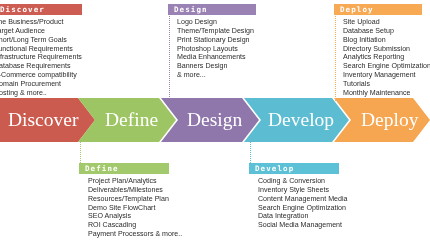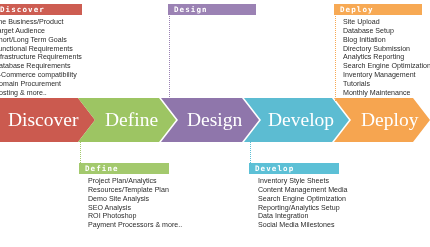--- a/index.html
+++ b/index.html
@@ -102,20 +102,29 @@
       <li>Infrastructure Requirements</li>
       <li>Database Requirements</li>
       <li>E-Commerce compatibility</li>
       <li>Domain Procurement</li>
       <li>Hosting &amp; more..</li>
     </ul>
   </div>
 
   <div class="col col-indent" style="left:168px; top:4px; width:100px;">
     <div class="col-head" style="width:88px; background:#9b82b4;">Design</div>
+    <ul class="col-list">
+      <li>Logo Design</li>
+      <li>Theme/Template Design</li>
+      <li>Print Stationary Design</li>
+      <li>Photoshop Layouts</li>
+      <li>Media Enhancements</li>
+      <li>Banners Design</li>
+      <li>&amp; more...</li>
+    </ul>
   </div>
   <div class="dotline" style="left:169px; top:16px; height:85px; border-color:#9b82b4;"></div>
 
   <div class="col col-indent" style="left:334px; top:4px; width:102px;">
     <div class="col-head" style="width:88px; background:#f7a954;">Deploy</div>
     <ul class="col-list">
       <li>Site Upload</li>
       <li>Database Setup</li>
       <li>Blog Initiation</li>
       <li>Directory Submission</li>
@@ -165,34 +174,35 @@
       <span class="chev-label" style="margin-left:27px;">Deploy</span>
     </div>
 
   </div>
 
   <div class="dotline" style="left:80px; top:140px; height:25px; border-color:#a3c96d;"></div>
   <div class="col col-indent" style="left:79px; top:163px; width:110px;">
     <div class="col-head" style="width:90px; background:#a3c96d;">Define</div>
     <ul class="col-list">
       <li>Project Plan/Analytics</li>
+      <li>Deliverables/Milestones</li>
       <li>Resources/Template Plan</li>
-      <li>Demo Site Analysis</li>
+      <li>Demo Site FlowChart</li>
       <li>SEO Analysis</li>
-      <li>ROI Photoshop</li>
+      <li>ROI Cascading</li>
       <li>Payment Processors &amp; more..</li>
     </ul>
   </div>
 
   <div class="dotline" style="left:250px; top:140px; height:25px; border-color:#5cc0d6;"></div>
   <div class="col col-indent" style="left:249px; top:163px; width:120px;">
     <div class="col-head" style="width:90px; background:#5cc0d6;">Develop</div>
     <ul class="col-list">
+      <li>Coding &amp; Conversion</li>
       <li>Inventory Style Sheets</li>
       <li>Content Management Media</li>
       <li>Search Engine Optimization</li>
-      <li>Reporting/Analytics Setup</li>
       <li>Data Integration</li>
-      <li>Social Media Milestones</li>
+      <li>Social Media Management</li>
     </ul>
   </div>
 
 </div>
 
 </body></html>

